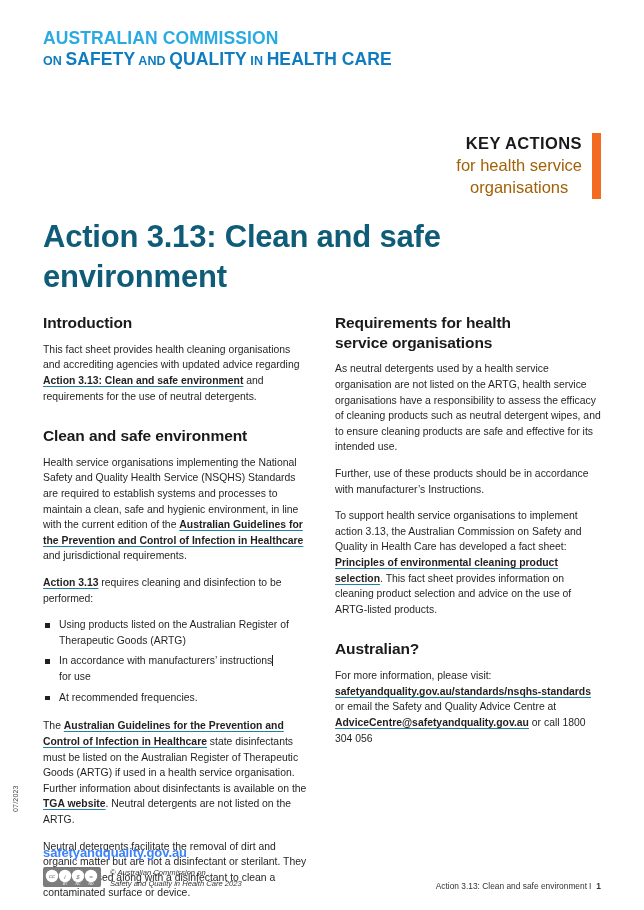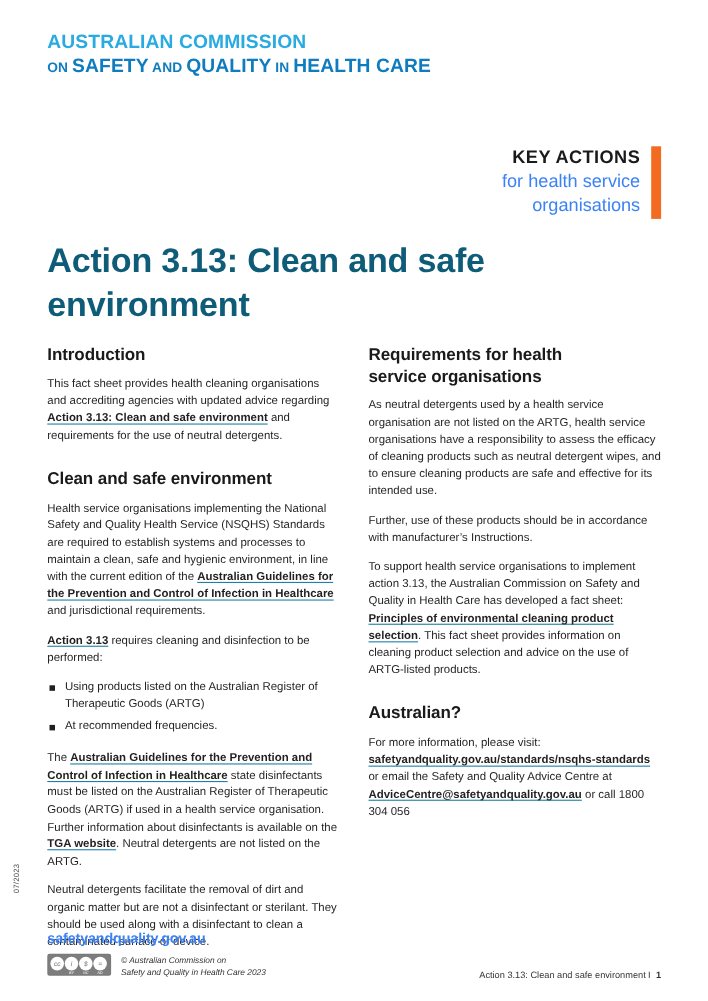--- a/index.html
+++ b/index.html
@@ -67,22 +67,23 @@
   .ka-title {
     font-size: 16.5px;
     font-weight: bold;
     letter-spacing: 0.4px;
     color: #1a1a1a;
     line-height: 1.33;
   }
   .ka-sub {
     font-size: 16.5px;
     font-weight: normal;
-    color: #3b82f6;
+    color: #a16207;
     line-height: 1.33;
+    text-align: center;
   }
   .ka-bar {
     width: 9px;
     background: #F26B21;
     align-self: stretch;
   }
 
   
   .doc-title {
     position: absolute;
@@ -258,20 +259,21 @@
       <p class="body"><span>This fact sheet provides health cleaning organisations and accrediting agencies with updated advice regarding </span><a class="lnk" href="#">Action 3.13: Clean and safe environment</a><span> and requirements for the use of neutral detergents.</span></p>
 
       <h2 class="sec spaced-top">Clean and safe environment</h2>
 
       <p class="body"><span>Health service organisations implementing the National Safety and Quality Health Service (NSQHS) Standards are required to establish systems and processes to maintain a clean, safe and hygienic environment, in line with the current edition of the </span><a class="lnk" href="#">Australian Guidelines for the Prevention and Control of Infection in Healthcare</a><span> and jurisdictional requirements.</span></p>
 
       <p class="body"><a class="lnk" href="#">Action 3.13</a><span> requires cleaning and disinfection to be performed:</span></p>
 
       <ul class="bullets">
         <li>Using products listed on the Australian Register of Therapeutic Goods (ARTG)</li>
+        <li><span>In accordance with manufacturers’ instructions</span><span class="caret"></span><br><span>for use</span></li>
         <li>At recommended frequencies.</li>
       </ul>
 
       <p class="body" style="margin-top:13px;"><span>The </span><a class="lnk" href="#">Australian Guidelines for the Prevention and Control of Infection in Healthcare</a><span> state disinfectants must be listed on the Australian Register of Therapeutic Goods (ARTG) if used in a health service organisation. Further information about disinfectants is available on the </span><a class="lnk" href="#">TGA website</a><span>. Neutral detergents are not listed on the ARTG.</span></p>
 
       <p class="body">Neutral detergents facilitate the removal of dirt and organic matter but are not a disinfectant or sterilant. They should be used along with a disinfectant to clean a contaminated surface or device.</p>
     </div>
 
     <div class="col">
 

